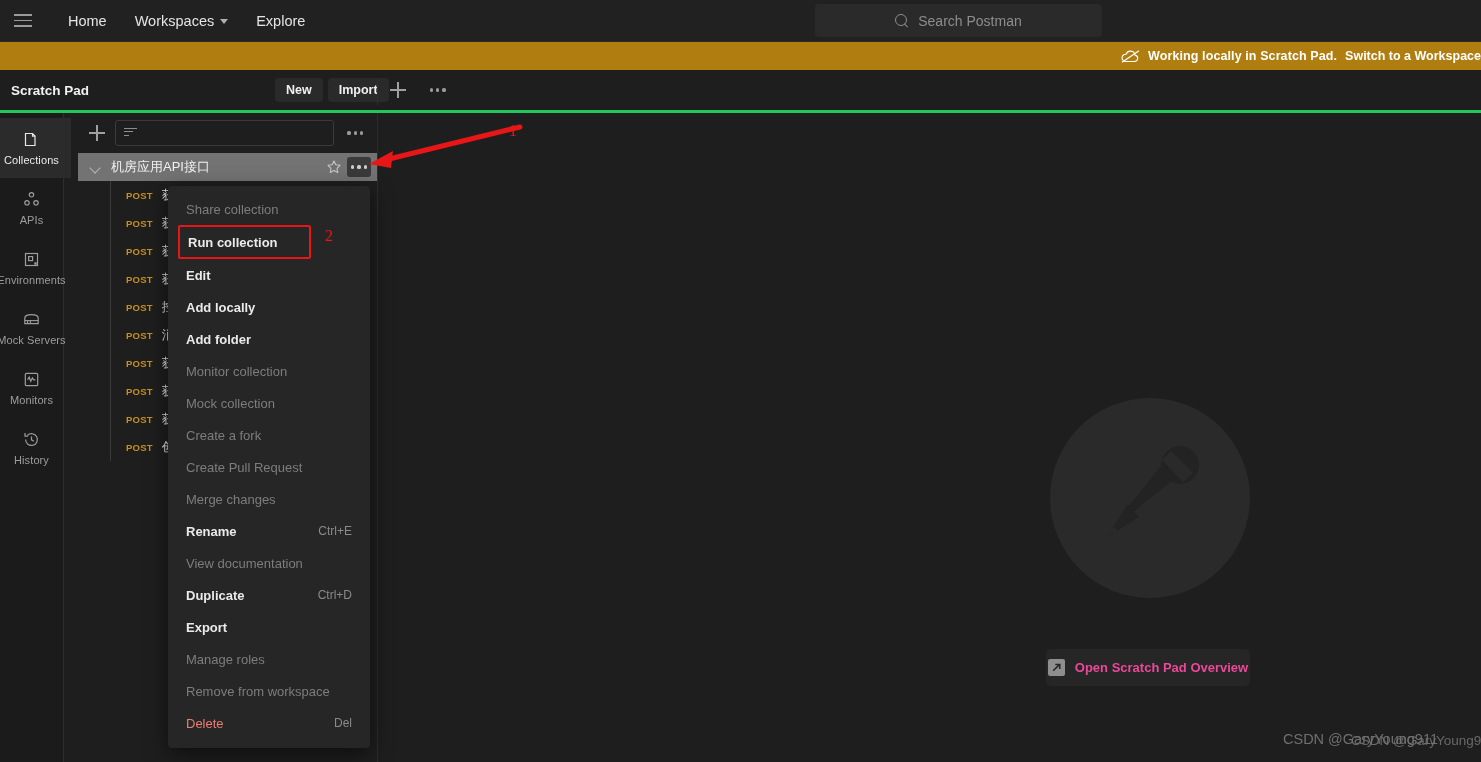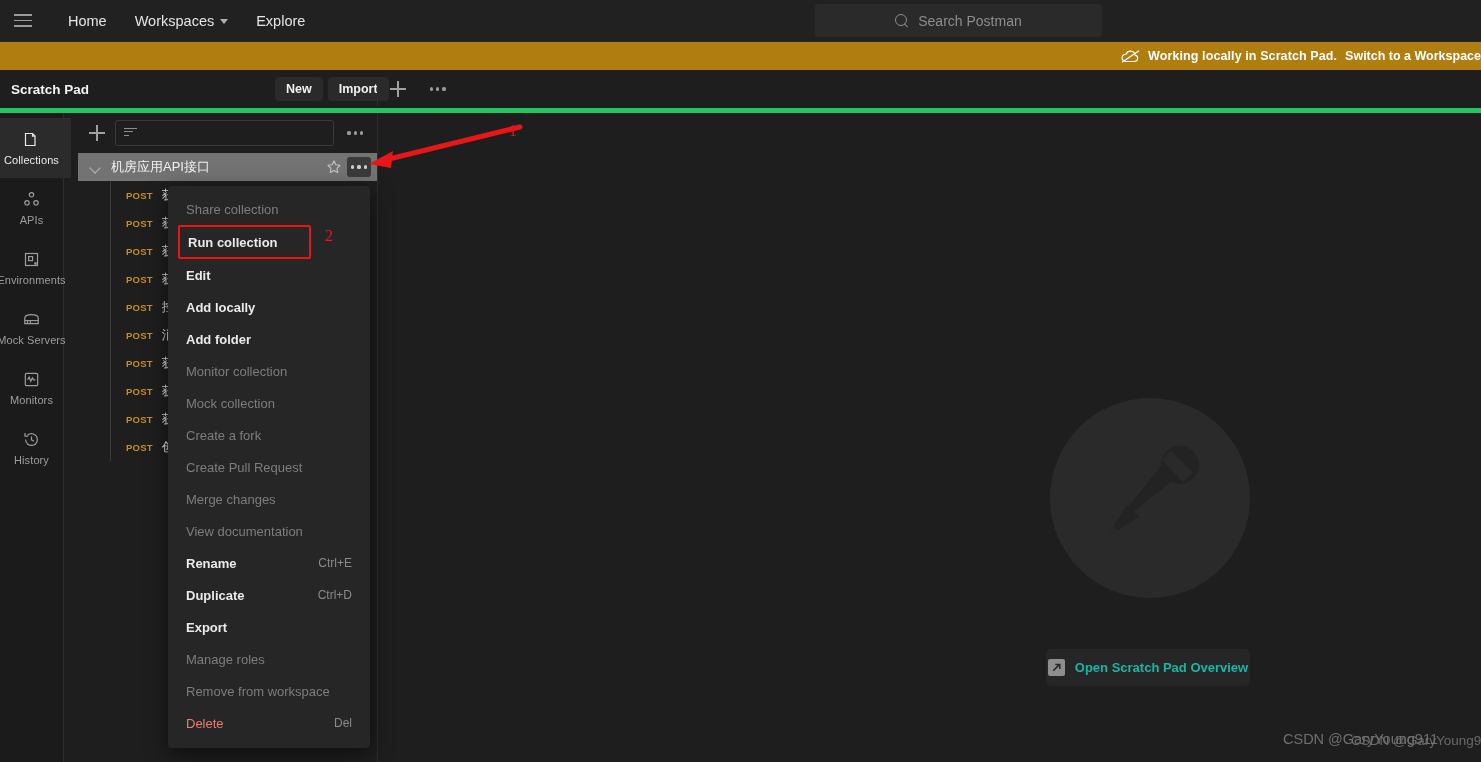--- a/index.html
+++ b/index.html
@@ -50,21 +50,21 @@
     gap:8px; font-size:12.5px; color:#ffffff;
   }
   .cloud-off { width:19px;height:13px; position:relative; flex:0 0 auto;}
   .cloud-off svg { display:block; }
   .banner-text { font-weight:600; letter-spacing:.1px; }
   .banner-link { font-weight:700; text-decoration:none; color:#fff; cursor:pointer; }
 
   
   .wsheader {
     position:absolute; left:0; top:70px; width:1481px; height:43px;
-    background:#1e1e1e; border-bottom:5px solid #22c55e;
+    background:#1e1e1e; border-bottom:3px solid #22c55e;
     display:flex; align-items:center;
   }
   .ws-title { margin-left:11px; font-size:13.5px; font-weight:700; color:#f2f2f2; }
   .ws-actions { position:absolute; left:275px; display:flex; align-items:center; gap:5px; }
   .pill-btn {
     background:#2a2a2a; color:#f0f0f0; font-size:12.5px; font-weight:700;
     padding:5px 11px; border-radius:4px; border:none; cursor:pointer;
   }
   .ws-divider { position:absolute; left:377px; top:8px; width:1px; height:27px; background:#2f2f2f; }
   .ws-plus { position:absolute; left:388px; width:20px;height:20px; cursor:pointer; }
@@ -155,21 +155,21 @@
   }
   .overview-btn {
     position:absolute; left:668px; top:536px; width:204px; height:37px;
     background:#262626; border-radius:5px; display:flex; align-items:center;
     justify-content:center; gap:10px; cursor:pointer; border:none;
   }
   .ext-ico {
     width:17px; height:17px; background:#8e8e8e; border-radius:2px;
     display:flex; align-items:center; justify-content:center; flex:0 0 auto;
   }
-  .overview-label { font-size:13px; color:#14b8a6; font-weight:600; }
+  .overview-label { font-size:13px; color:#ec4899; font-weight:600; }
 
   
   .ctxmenu {
     position:absolute; left:168px; top:186px; width:202px;
     background:#262626; border-radius:4px; padding:7px 0 9px 0;
     box-shadow:0 6px 22px rgba(0,0,0,.55); z-index:40;
   }
   .ctx-item {
     height:32px; display:flex; align-items:center; padding:0 18px;
     font-size:13px; color:#eaeaea; cursor:pointer; position:relative;
@@ -449,26 +449,26 @@
       </div>
       <div class="ctx-item disabled">
         <span class="ctx-label">Create a fork</span>
       </div>
       <div class="ctx-item disabled">
         <span class="ctx-label">Create Pull Request</span>
       </div>
       <div class="ctx-item disabled">
         <span class="ctx-label">Merge changes</span>
       </div>
-      <div class="ctx-item disabled">
-        <span class="ctx-label">View documentation</span>
-      </div>
       <div class="ctx-item">
         <span class="ctx-label">Rename</span>
         <span class="ctx-shortcut">Ctrl+E</span>
+      </div>
+      <div class="ctx-item disabled">
+        <span class="ctx-label">View documentation</span>
       </div>
       <div class="ctx-item">
         <span class="ctx-label">Duplicate</span>
         <span class="ctx-shortcut">Ctrl+D</span>
       </div>
       <div class="ctx-item">
         <span class="ctx-label">Export</span>
       </div>
       <div class="ctx-item disabled">
         <span class="ctx-label">Manage roles</span>

